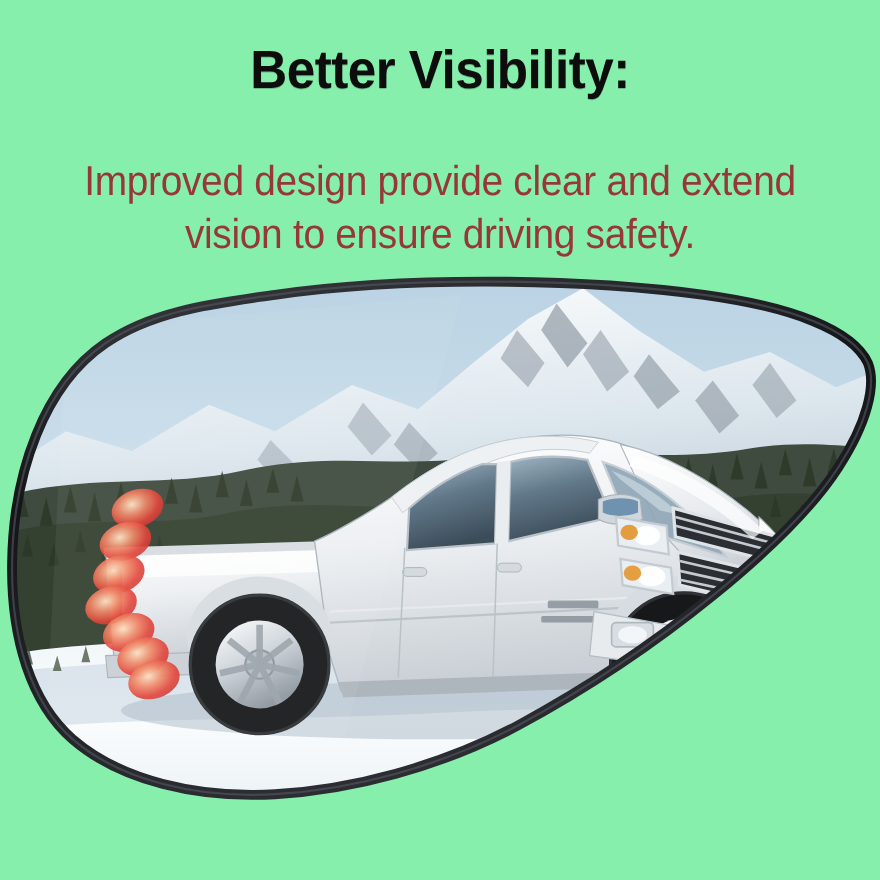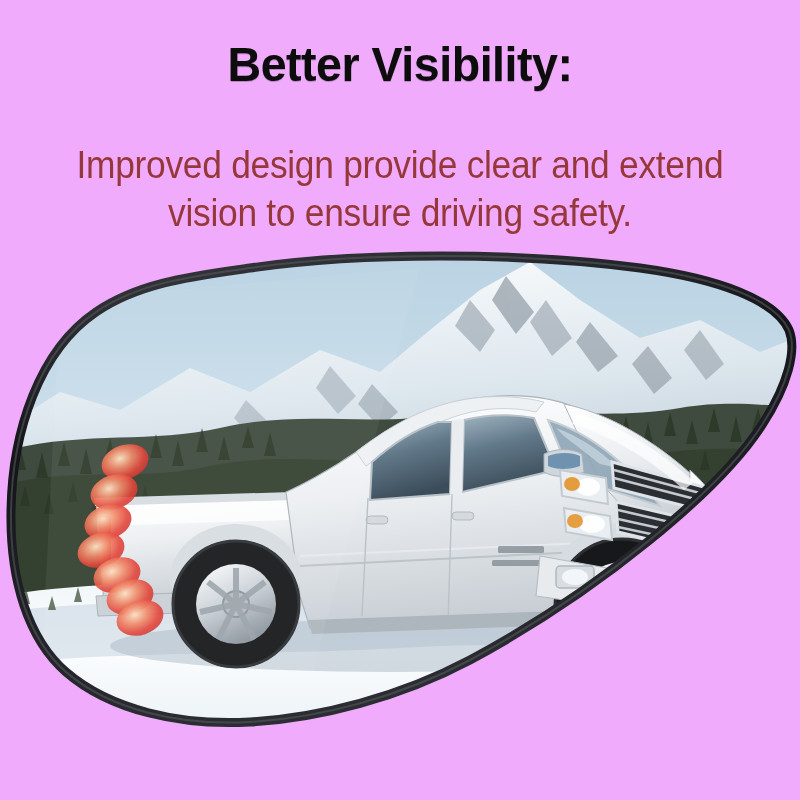--- a/index.html
+++ b/index.html
@@ -3,21 +3,21 @@
 <meta charset="utf-8">
 <style>
   * { margin:0; padding:0; box-sizing:border-box; }
   html,body { width:800px; height:800px; }
   body {
     background:#ffffff;
     font-family:"Liberation Sans", sans-serif;
     overflow:hidden;
     position:relative;
   }
-  .page { position:relative; width:800px; height:800px; background:#f0abfc; }
+  .page { position:relative; width:800px; height:800px; background:#86efac; }
 
   
   .headline {
     position:absolute; left:0; top:36px; width:800px;
     text-align:center;
     font-size:49px;
     font-weight:700;
     letter-spacing:-0.5px;
     color:#0d0d0d;
     font-family:"Liberation Sans", sans-serif;

